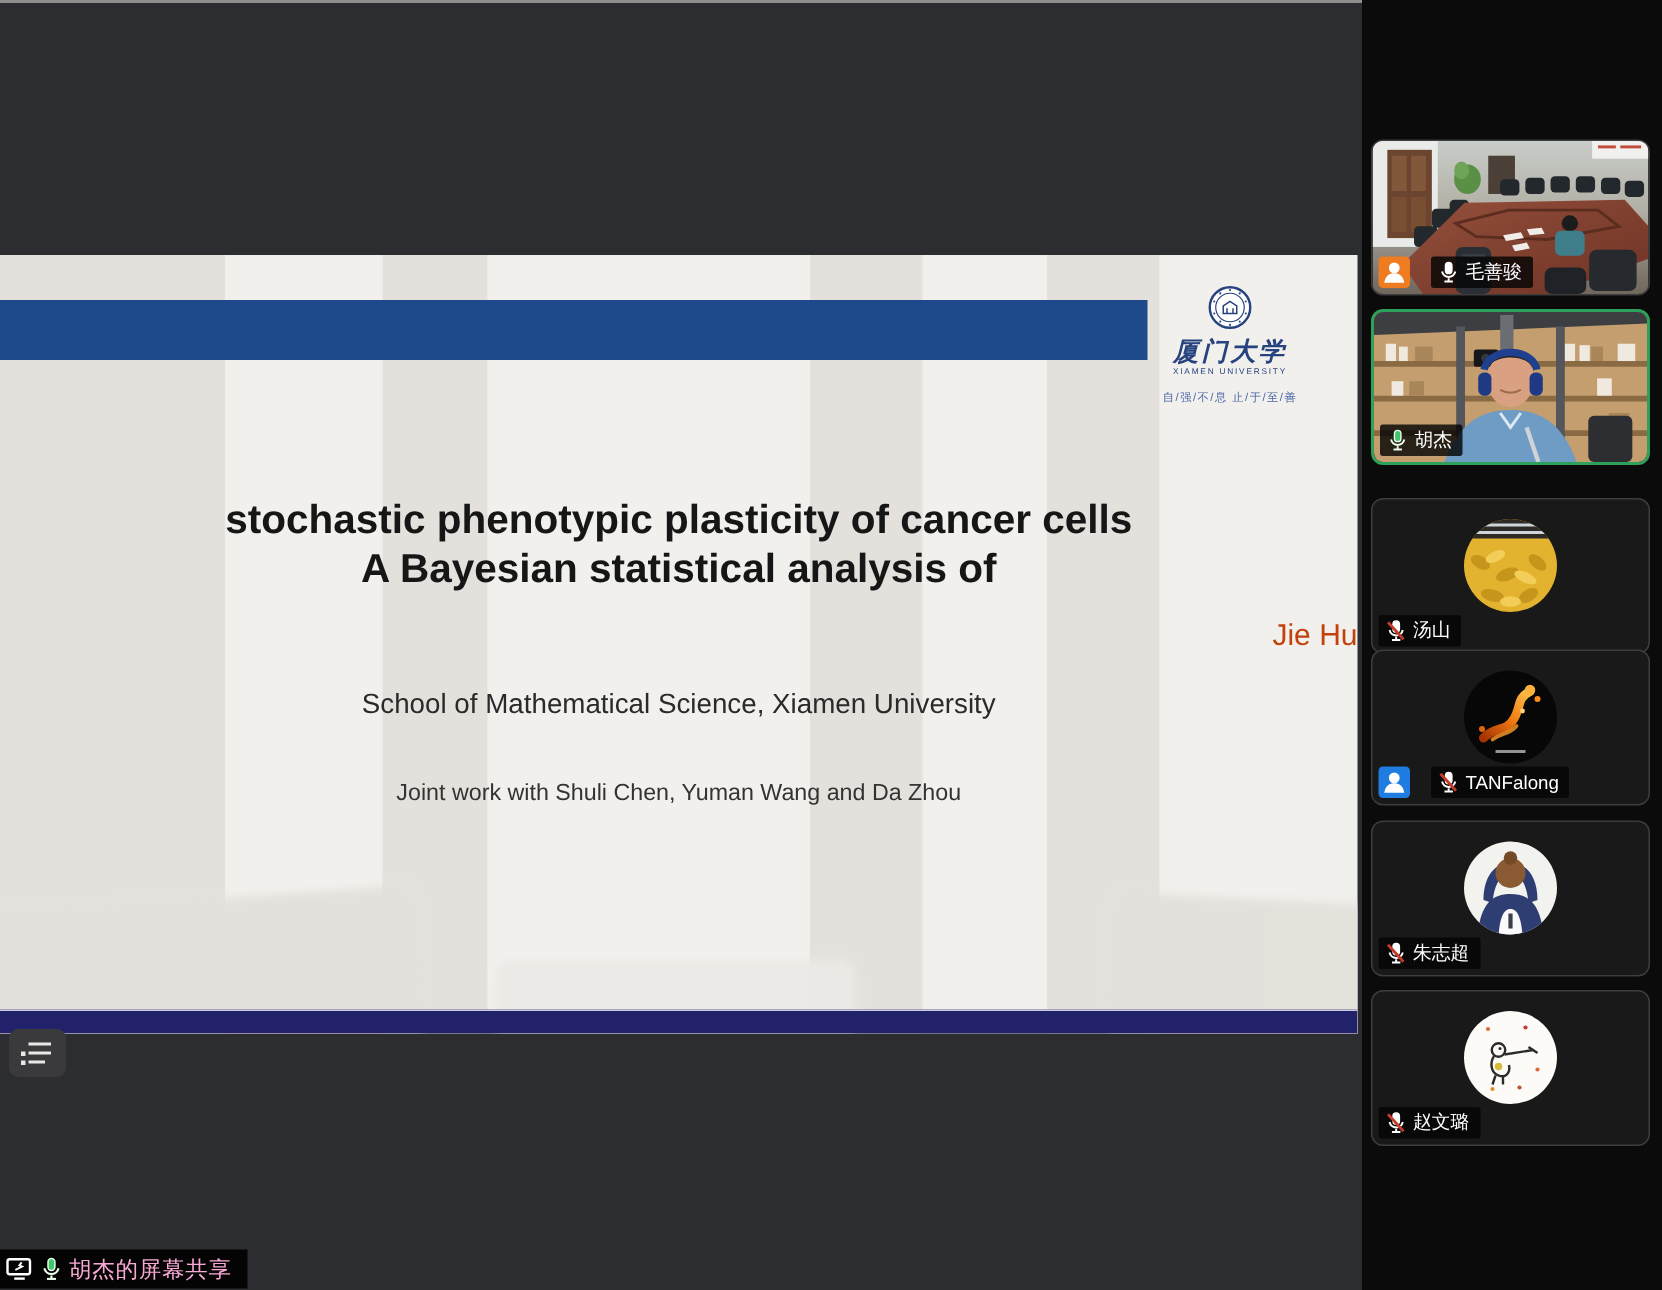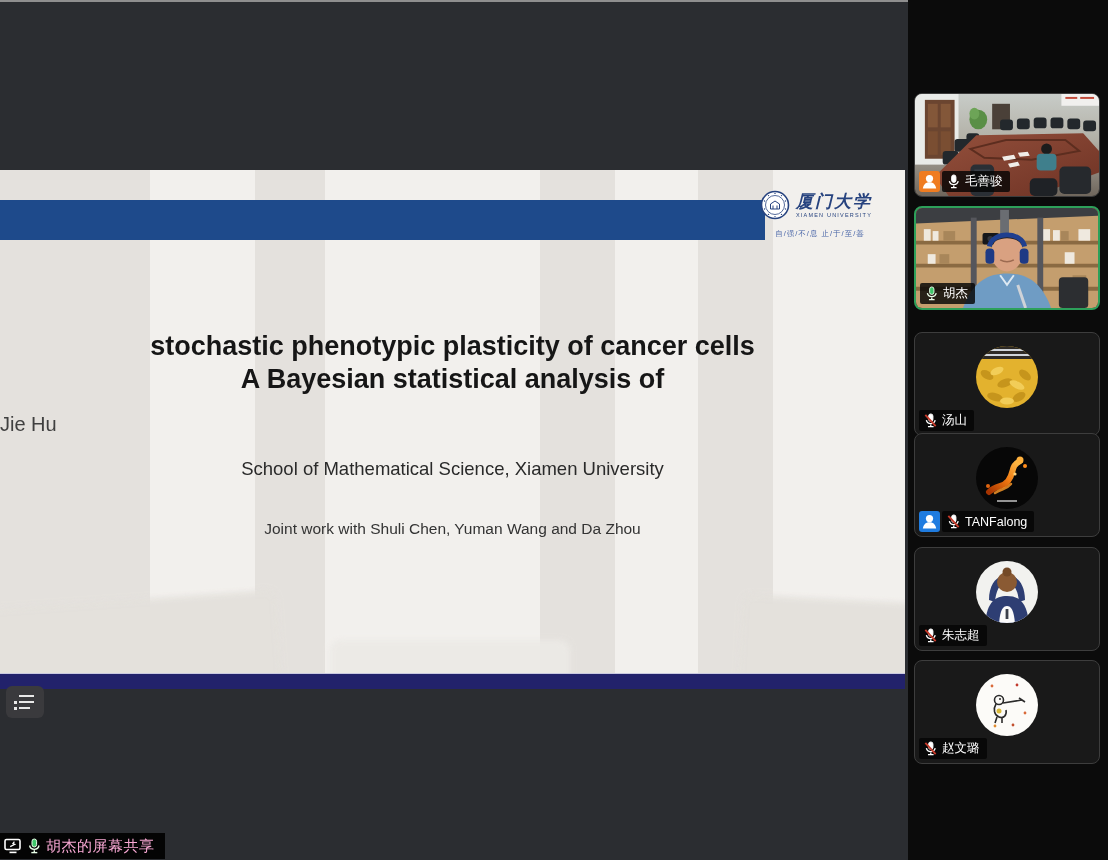--- a/index.html
+++ b/index.html
@@ -14,28 +14,28 @@
   .band{position:absolute;top:0;height:100%;background:rgba(205,201,195,.38);}
   .b1{left:0;width:150px;}.b2{left:255px;width:70px;}.b3{left:540px;width:75px;}.b4{left:698px;width:75px;}
   .furn{position:absolute;background:#e4e1dc;filter:blur(3px);opacity:.95;border-radius:10px;}
   .f1{left:-20px;top:430px;width:300px;height:110px;transform:rotate(-4deg);}
   .f2{left:740px;top:430px;width:220px;height:100px;transform:rotate(3deg);}
   .f3{left:330px;top:470px;width:240px;height:60px;background:#eceae6;}
   .slide-topbar{position:absolute;left:0;top:30px;width:765px;height:40px;background:#1e4a8b;}
   .slide-bottombar{position:absolute;left:0;bottom:0;width:100%;height:15px;background:#22226b;border-top:1px solid #c9c9e0;}
 
   .uni-logo{position:absolute;right:25px;top:20px;width:120px;text-align:left;}
-  .logo-row{display:flex;align-items:center;gap:6px;}
+  .logo-row{display:flex;align-items:center;gap:6px;flex-direction:column;}
   .seal{width:30px;height:30px;flex:0 0 auto;}
   .uni-zh{font-size:17px;font-weight:bold;color:#27437f;letter-spacing:2px;font-family:"Liberation Serif","DejaVu Serif",serif;font-style:italic;line-height:1;}
   .uni-en{font-size:5.5px;color:#27437f;letter-spacing:1.2px;margin-top:2px;}
   .uni-motto{margin-top:9px;font-size:7.5px;color:#4a66a8;letter-spacing:1px;text-align:center;}
 
   .slide-title{position:absolute;left:0;top:160px;width:100%;text-align:center;font-size:27px;line-height:33px;font-weight:bold;color:#161616;}
-  .slide-author{position:absolute;left:0;top:243px;width:100%;text-align:left;font-size:20px;color:#404040;}
+  .slide-author{position:absolute;left:0;top:243px;width:100%;text-align:right;font-size:20px;color:#c2410c;}
   .slide-affil{position:absolute;left:0;top:288px;width:100%;text-align:center;font-size:18.5px;color:#2a2a2a;}
   .slide-joint{position:absolute;left:0;top:350px;width:100%;text-align:center;font-size:15.5px;color:#333;}
 
   
   .list-btn{position:absolute;left:6px;top:684px;width:38px;height:32px;background:#3a3a3d;border-radius:6px;display:flex;flex-direction:column;justify-content:center;gap:3px;padding-left:8px;box-sizing:border-box;}
   .list-row{display:flex;align-items:center;gap:2px;height:3px;}
   .list-dot{width:3px;height:3px;background:#e8e8e8;}
   .list-line{height:2.5px;background:#e8e8e8;}
   .ll1{width:15px;margin-left:5px;}.ll2{width:15px;}.ll3{width:11px;}
 
@@ -45,21 +45,21 @@
 
   
   .sidebar{position:absolute;left:908px;top:0;width:200px;height:860px;background:#0b0b0b;}
   .tile{position:absolute;left:6px;width:186px;height:104px;background:#191919;border:1px solid #3d3d3d;border-radius:8px;box-sizing:border-box;overflow:hidden;}
   .tile.active{border:2px solid #2da05a;padding-left:41px;}
   .tile svg.scene{position:absolute;inset:0;width:100%;height:100%;}
   .t0{top:93px;}.t1{top:206px;}.t2{top:320px;margin-top:12px;}.t3{top:433px;}.t4{top:547px;}.t5{top:660px;}
 
   .avatar{position:absolute;left:50%;top:12px;transform:translateX(-50%);width:64px;height:64px;}
 
-  .name-row{position:absolute;left:4px;bottom:4px;display:flex;align-items:stretch;gap:2px;z-index:3;}
+  .name-row{position:absolute;left:4px;bottom:4px;display:flex;align-items:stretch;gap:14px;z-index:3;}
   .badge{width:21px;height:21px;border-radius:3px;display:flex;align-items:center;justify-content:center;flex:0 0 auto;}
   .badge.orange{background:#ef7c21;}
   .badge.blue{background:#1f7ce0;}
   .chip{background:rgba(5,5,5,.82);display:flex;align-items:center;gap:4px;padding:0 7px 0 4px;height:21px;border-radius:2px;}
   .chip .nm{color:#fff;font-size:12.5px;white-space:nowrap;}
 </style>
 </head>
 <body>
 
 <svg width="0" height="0" style="position:absolute">

